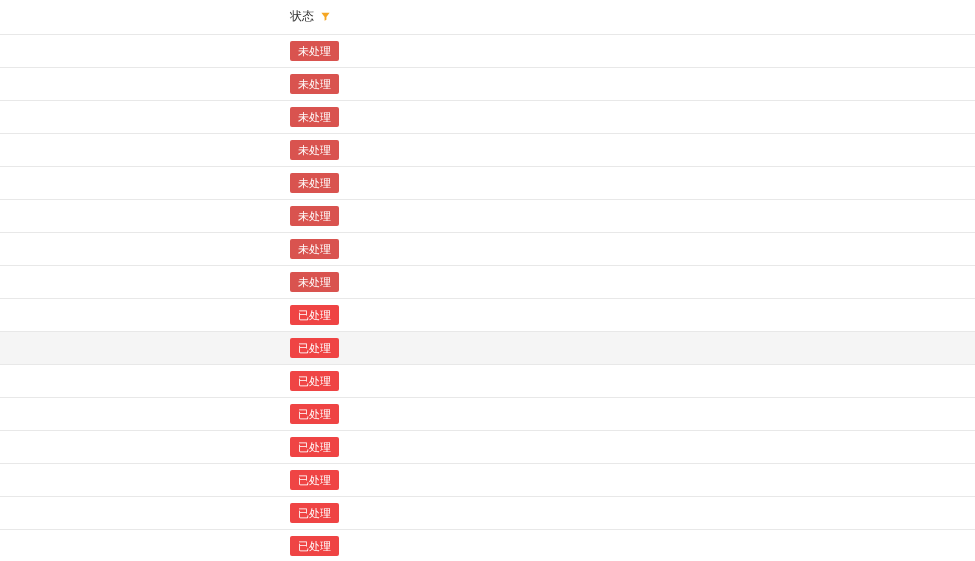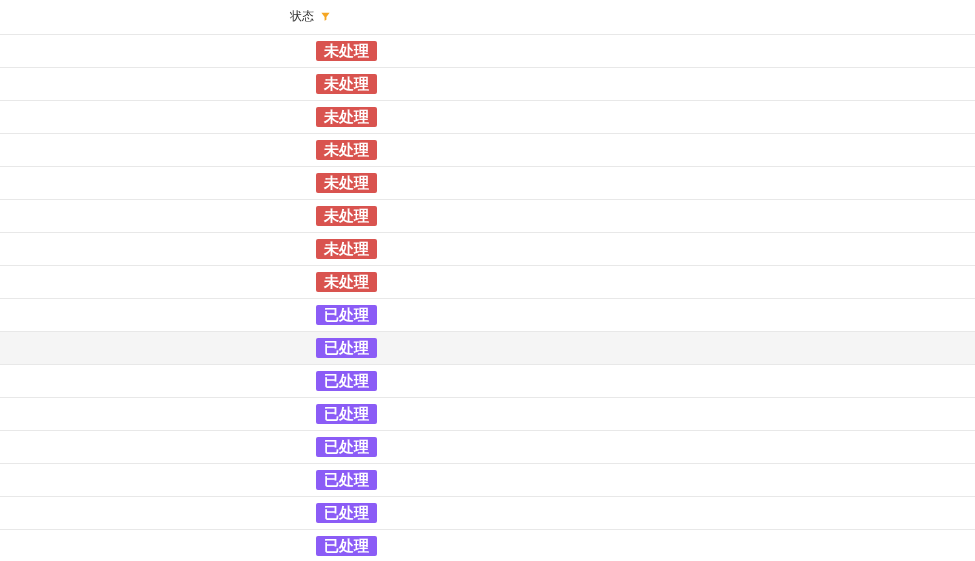--- a/index.html
+++ b/index.html
@@ -53,31 +53,30 @@
     }
     .data-cell {
       padding: 6px 0 6px 290px;
       text-align: left;
     }
     .badge {
       display: inline-block;
       padding: 3px 8px;
       border-radius: 2px;
       color: #ffffff;
-      font-size: 15px;
+      font-size: 11px;
       line-height: 14px;
-      font-weight: 700;
+      font-weight: 400;
       white-space: nowrap;
-      margin-left: 26px;
     }
     .badge-red {
       background: #d9534f;
     }
     .badge-green {
-      background: #8b5cf6;
+      background: #ef4444;
     }
   </style>
 </head>
 <body>
 
 <table class="table">
   <thead>
     <tr class="header-row">
       <th class="header-cell">
         <div class="header-content">

